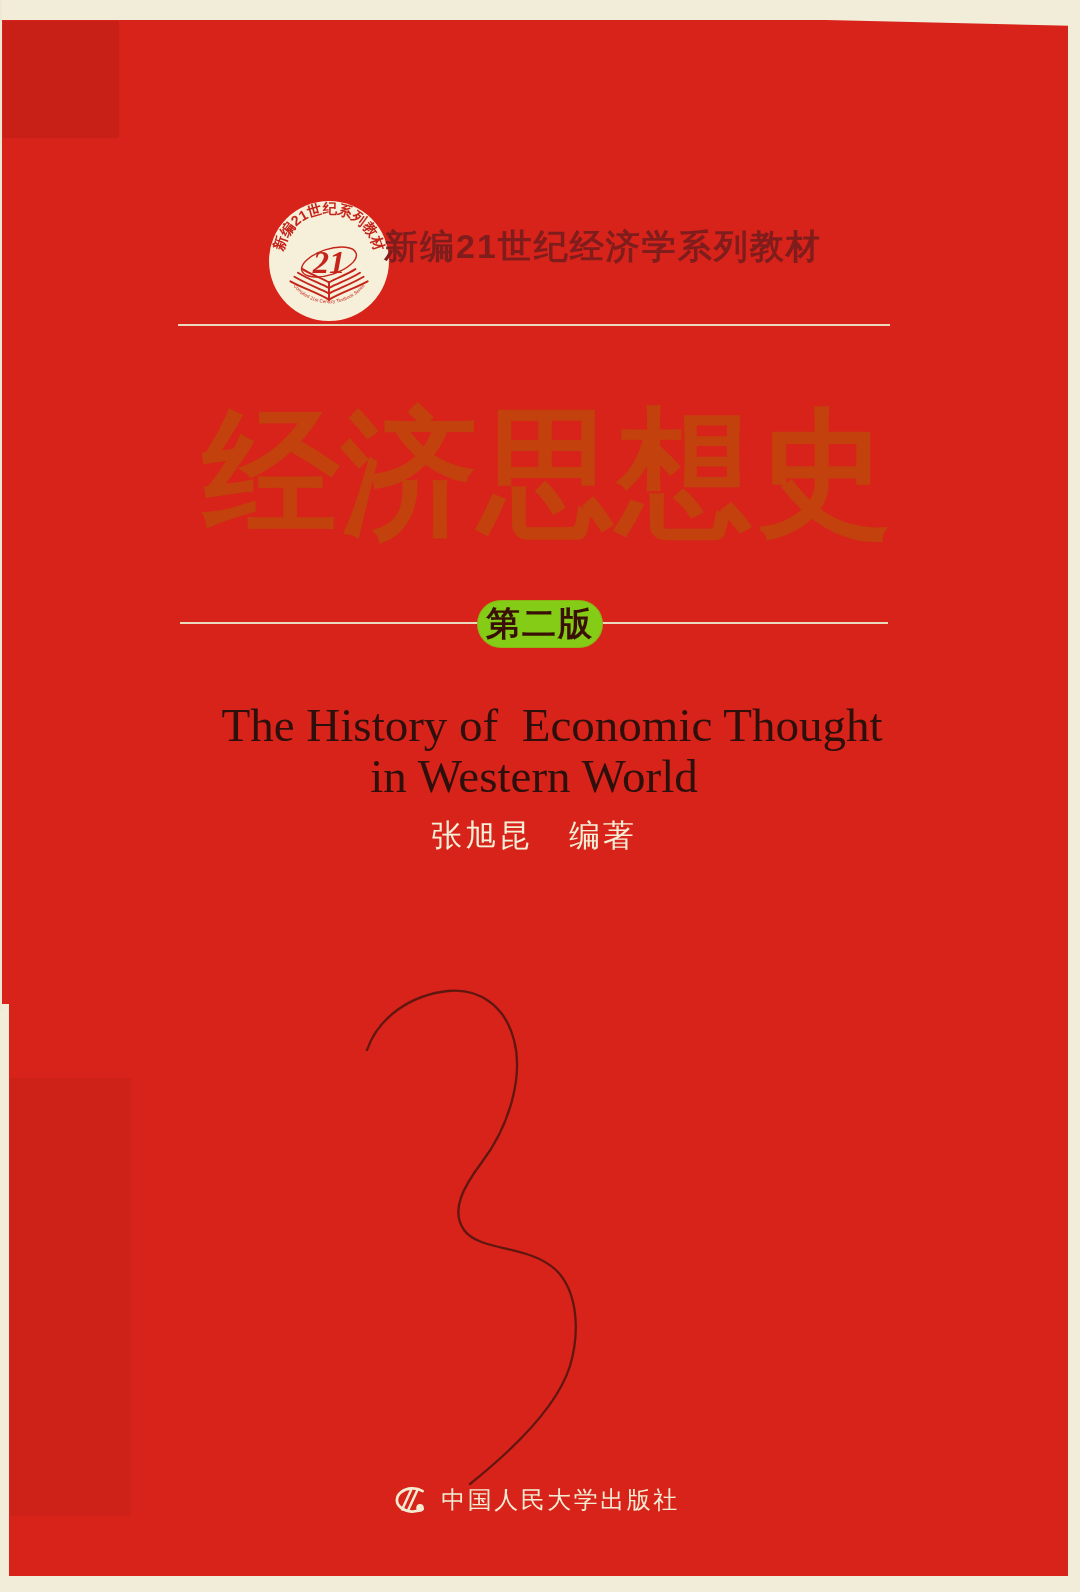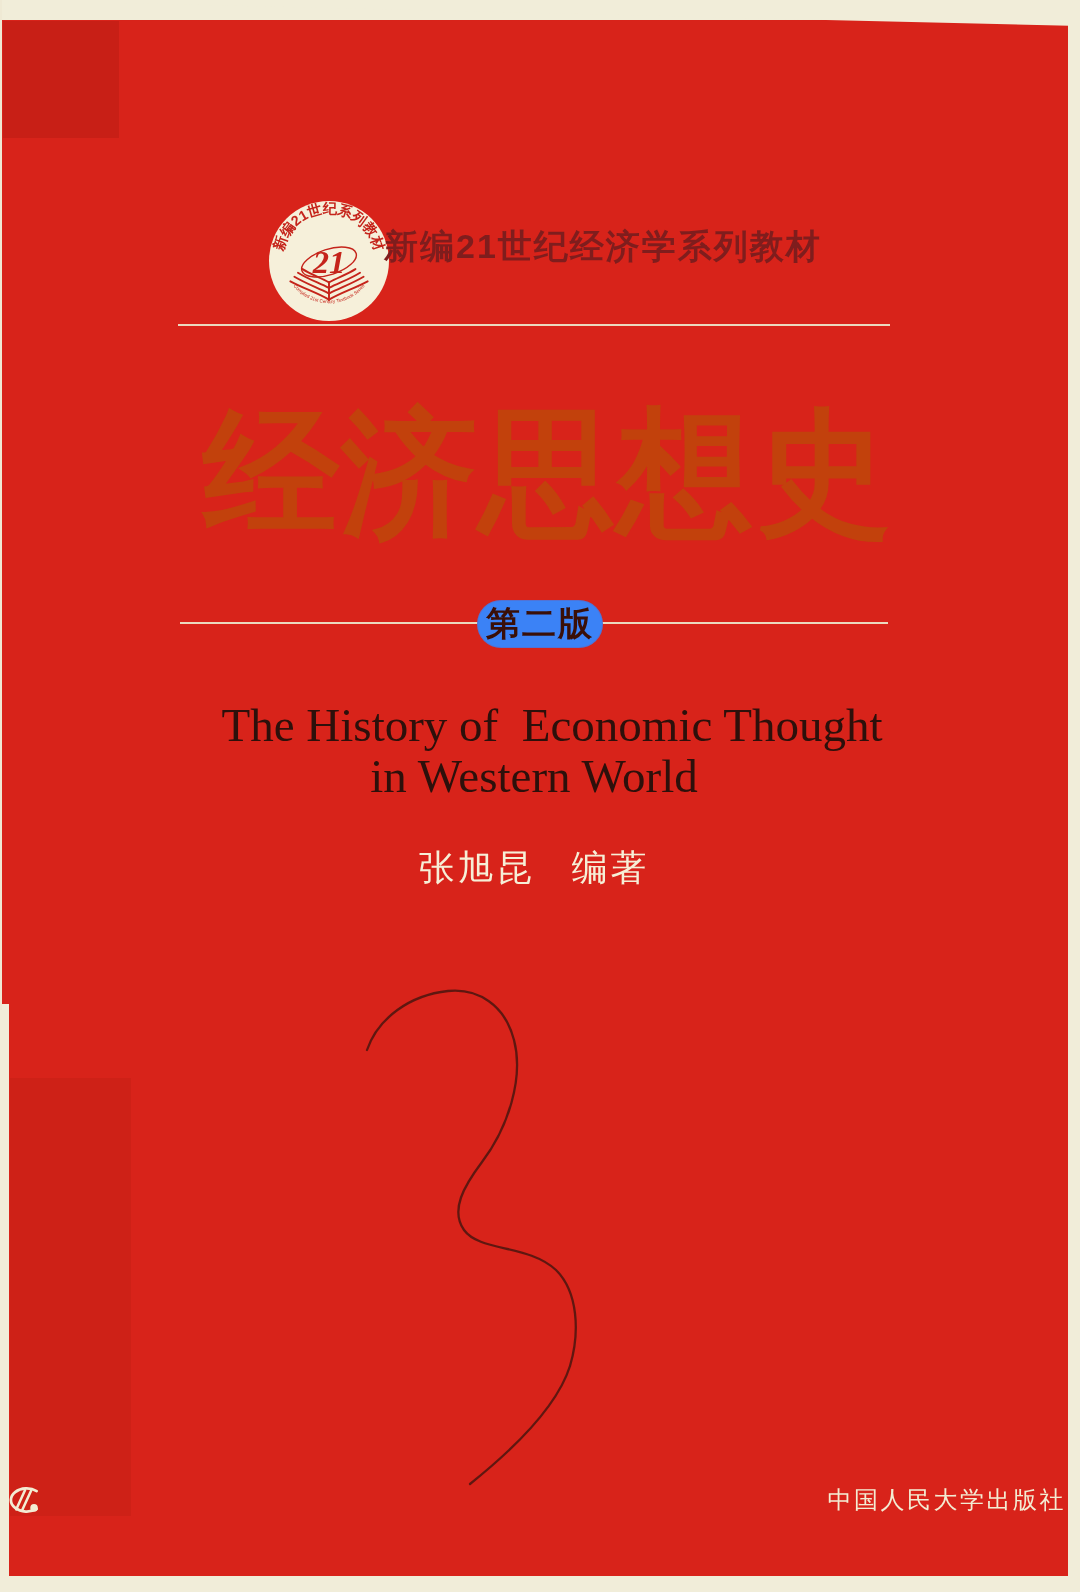--- a/index.html
+++ b/index.html
@@ -42,45 +42,45 @@
   .rule2{left:180px;top:622px;width:708px;}
 
   .main-title{
     position:absolute;left:5px;top:394px;width:1064px;
     text-align:center;font-weight:700;font-size:136px;line-height:160px;
     color:#c2410c;letter-spacing:2px;white-space:nowrap;margin-left:11px;
   }
 
   .badge{
     position:absolute;left:477px;top:600px;width:126px;height:48px;
-    background:#3b82f6;border-radius:24px;
+    background:#84cc16;border-radius:24px;
     display:flex;align-items:center;justify-content:center;
     box-shadow:0 0 0 1px rgba(216,35,26,.15) inset;
   }
   .badge span{
     font-weight:700;font-size:34px;color:#3a0f08;letter-spacing:2px;
   }
 
   .english-title{
     position:absolute;left:2px;top:700px;width:1064px;text-align:center;
     color:#2d100b;font-size:47px;line-height:51px;font-weight:400;
   }
   .english-title .l1{white-space:pre;padding-left:36px;}
 
   .author-line{
-    position:absolute;left:2px;top:850px;width:1064px;text-align:center;
-    color:#f6efd7;font-size:36px;line-height:36px;letter-spacing:3px;white-space:nowrap;
+    position:absolute;left:2px;top:818px;width:1064px;text-align:center;
+    color:#f6efd7;font-size:31px;line-height:36px;letter-spacing:3px;white-space:nowrap;
   }
   .author-line .role{margin-left:36px;}
 
   .squiggle{position:absolute;left:340px;top:960px;width:280px;height:540px;}
 
   .publisher{
     position:absolute;left:2px;top:1484px;width:1064px;
-    display:flex;align-items:center;justify-content:space-between;gap:11px;
+    display:flex;align-items:center;justify-content:center;gap:11px;
   }
   .publisher .pub-name{
     color:#f3ecd3;font-size:24px;letter-spacing:2.5px;white-space:nowrap;
     font-weight:400;
   }
   .pub-logo{width:42px;height:30px;flex:0 0 auto;}
 </style>
 </head>
 <body>
 

